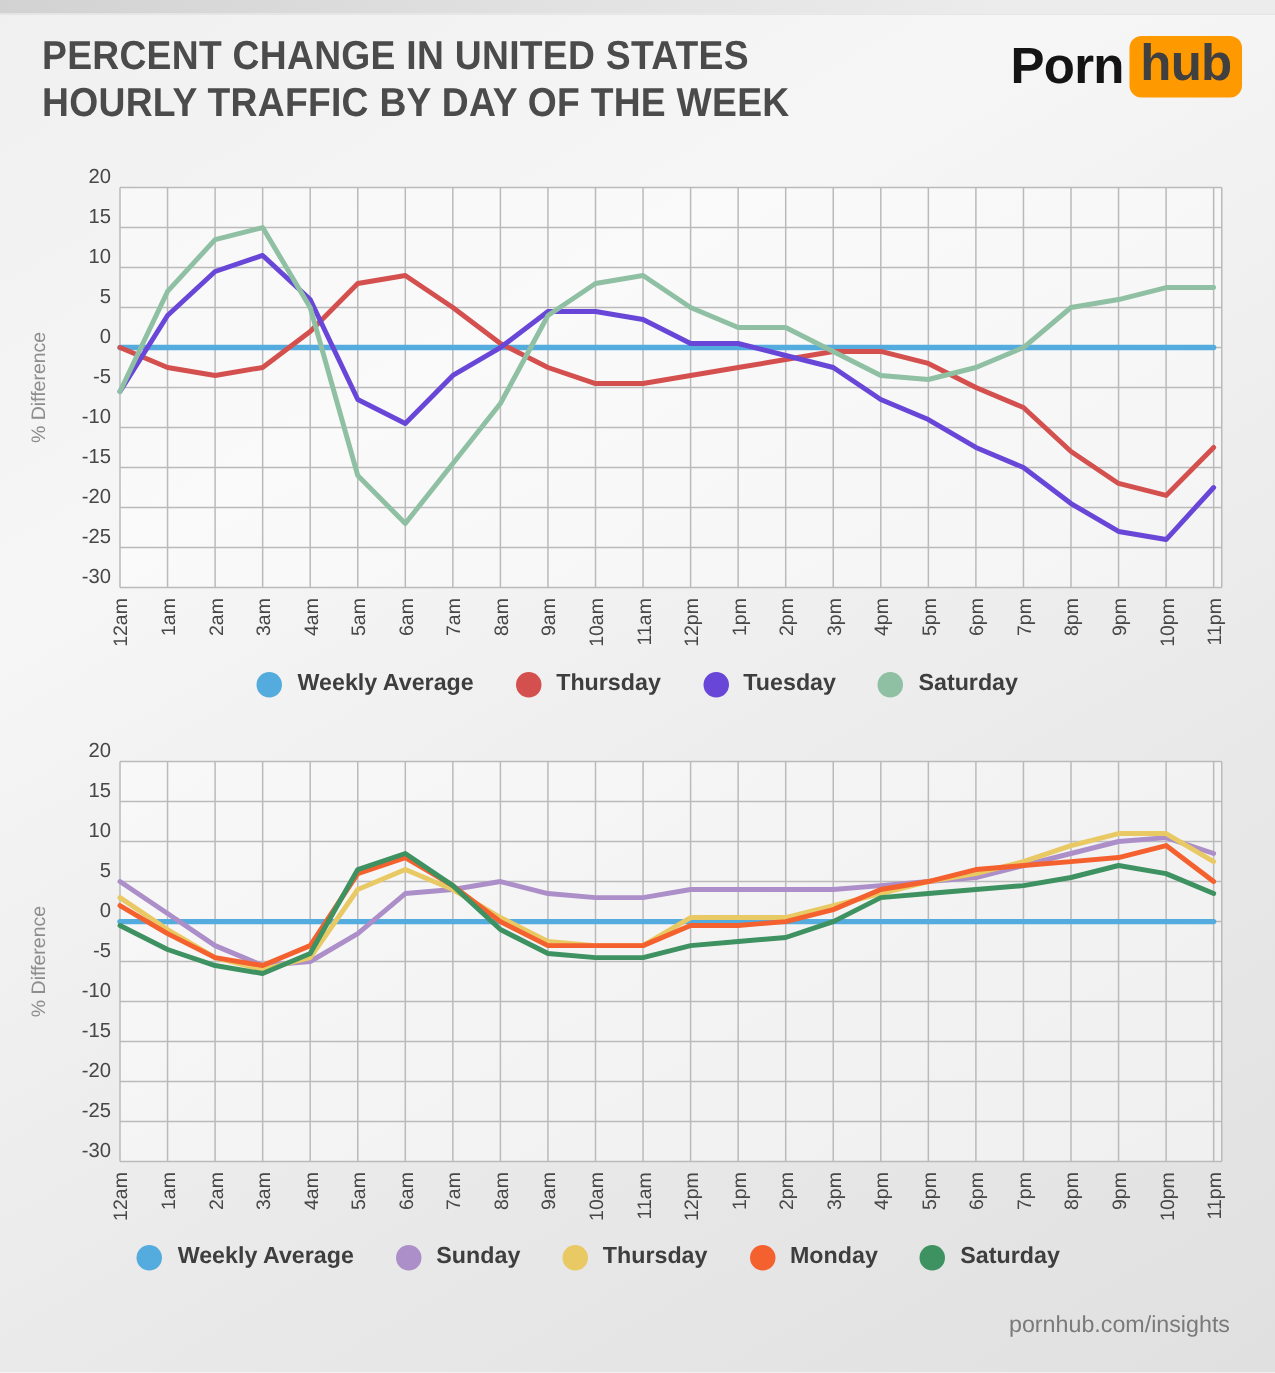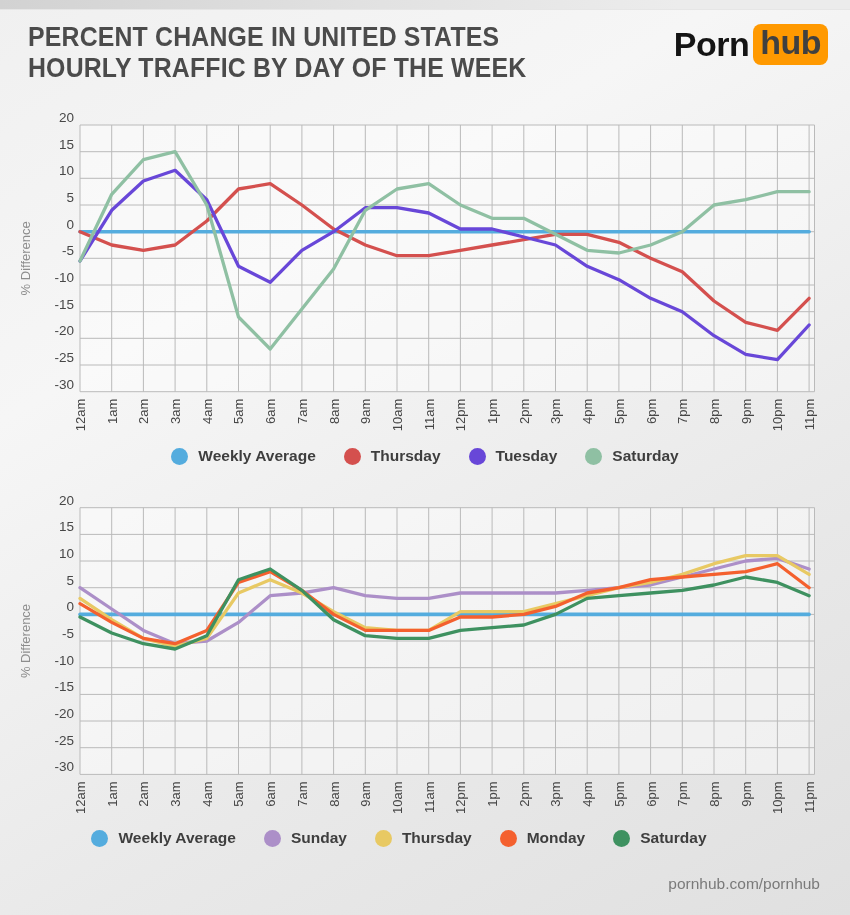--- a/index.html
+++ b/index.html
@@ -258,13 +258,13 @@
     <div class="item">
       <span class="dot" style="background:#f4602e"></span>
       <span>Monday</span>
     </div>
     <div class="item">
       <span class="dot" style="background:#3e9160"></span>
       <span>Saturday</span>
     </div>
   </div>
 
-<div class="footer">pornhub.com/pornhub</div>
+<div class="footer">pornhub.com/insights</div>
 
 </body></html>

